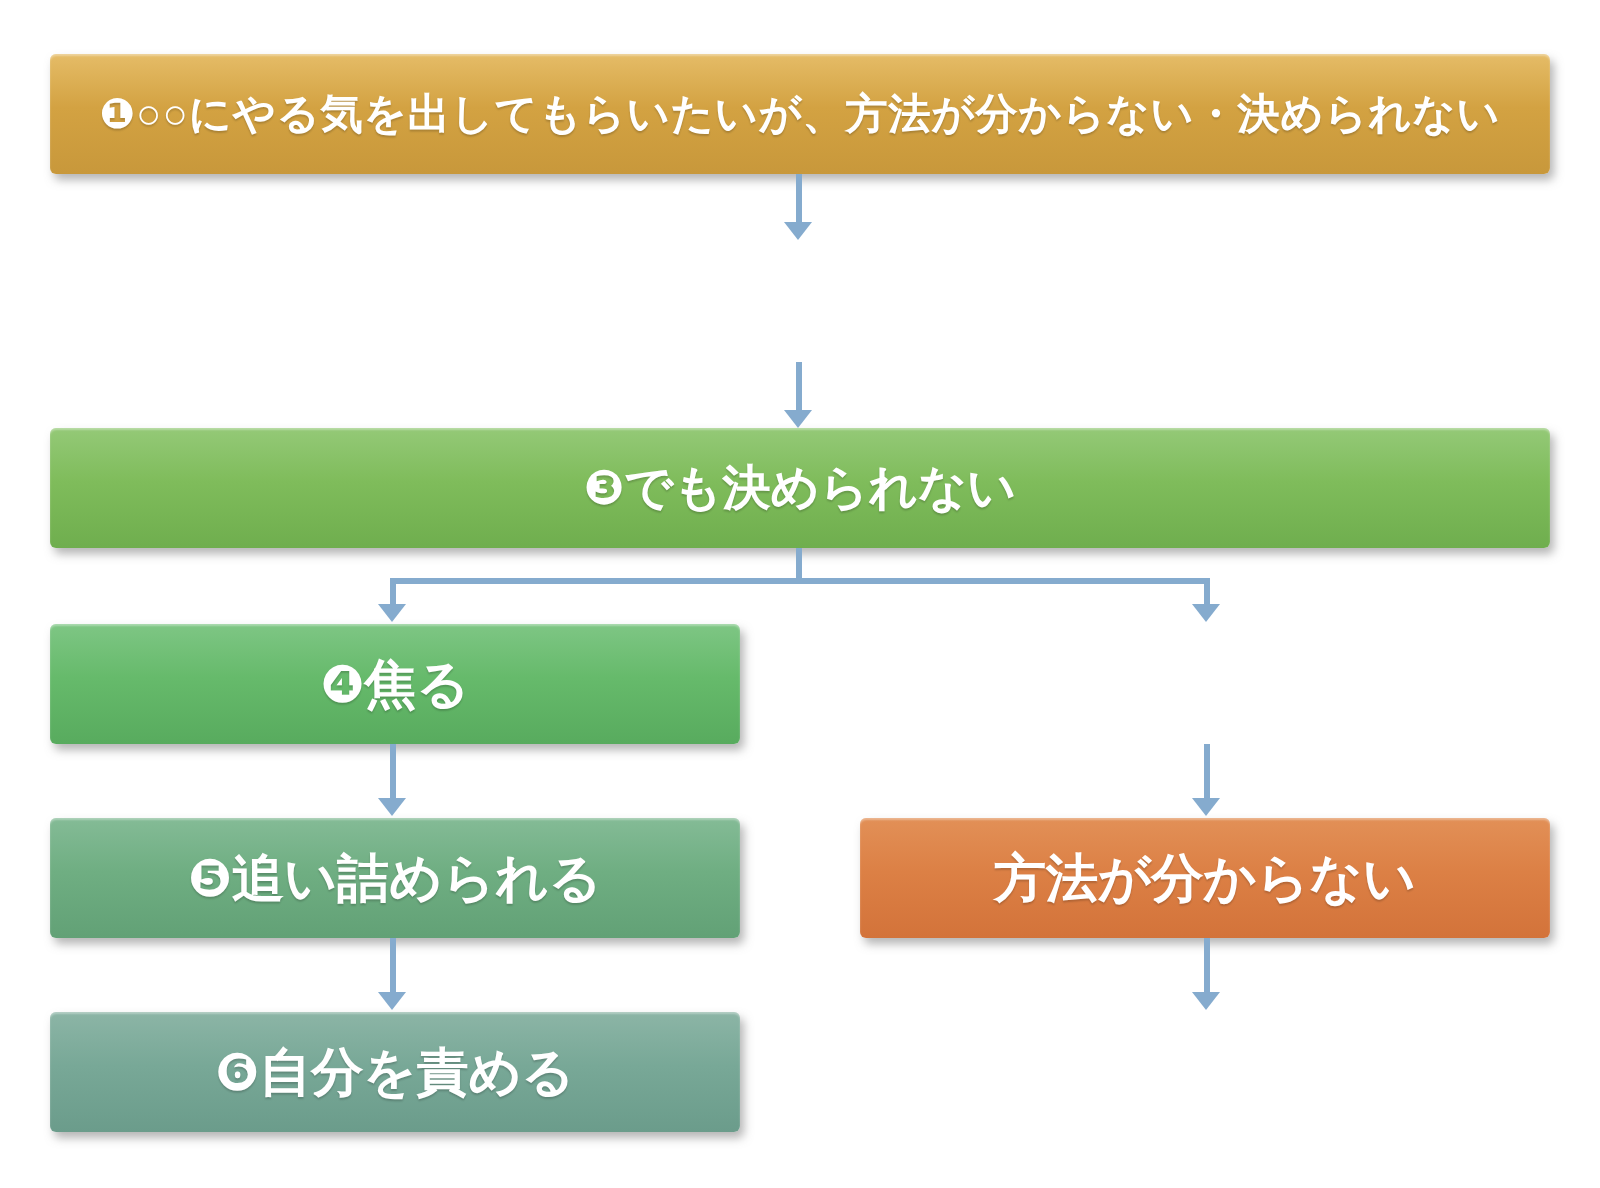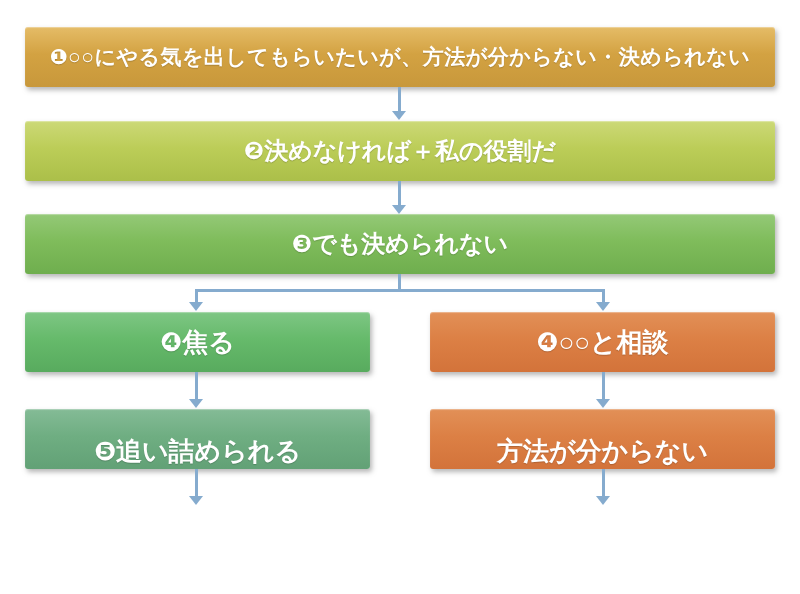--- a/index.html
+++ b/index.html
@@ -15,21 +15,21 @@
     text-shadow: 0 1px 1px rgba(0,0,0,0.18);
     white-space:nowrap;
   }
   .full { left:25px; width:750px; }
   .colL { left:25px; width:345px; }
   .colR { left:430px; width:345px; }
   .r1 { top:27px;  font-size:21px; letter-spacing:0.5px; }
   .r2 { top:121px; font-size:24px; }
   .r3 { top:214px; font-size:24px; }
   .r4 { top:312px; font-size:26px; }
-  .r5 { top:409px; font-size:26px;align-items:flex-end; }
+  .r5 { top:409px; font-size:26px; }
   .r6 { top:506px; font-size:26px; }
 
   .c-gold      { background:linear-gradient(to bottom,#e5bc67 0%,#d3a242 45%,#c8983b 100%); }
   .c-ygreen    { background:linear-gradient(to bottom,#ccd977 0%,#bccd58 45%,#abbf49 100%); }
   .c-green     { background:linear-gradient(to bottom,#94c977 0%,#7fbc5b 45%,#6fae4e 100%); }
   .c-green2    { background:linear-gradient(to bottom,#7ec684 0%,#66ba6b 45%,#58ab5e 100%); }
   .c-seagreen  { background:linear-gradient(to bottom,#84bb96 0%,#6fae82 45%,#62a176 100%); }
   .c-grayteal  { background:linear-gradient(to bottom,#8cb5a6 0%,#78a897 45%,#6b9c8b 100%); }
   .c-orange    { background:linear-gradient(to bottom,#e29057 0%,#dc8045 45%,#d3733a 100%); }
 
@@ -42,37 +42,34 @@
   }
 </style>
 </head>
 <body>
 
 <div class="canvas">
 
   <div class="box full r1 c-gold">
     <span>❶○○にやる気を出してもらいたいが、方法が分からない・決められない</span>
   </div>
-  <div class="box full r2 c-ygreen">
-    <span>❷決めなければ＋私の役割だ</span>
-  </div>
   <div class="box full r3 c-green">
     <span>❸でも決められない</span>
   </div>
 
   <div class="box colL r4 c-green2">
     <span>❹焦る</span>
   </div>
   <div class="box colL r5 c-seagreen">
     <span>❺追い詰められる</span>
   </div>
+  <div class="box colL r6 c-grayteal">
+    <span>❻自分を責める</span>
+  </div>
 
-  <div class="box colR r4 c-orange">
-    <span>❹○○と相談</span>
-  </div>
   <div class="box colR r5 c-orange">
     <span>方法が分からない</span>
   </div>
 
   <div>
     <div class="vline" style="left:398px; top:87px; height:24px;"></div>
     <div class="ahead" style="left:392px; top:111px;"></div>
   </div>
 
   <div>

